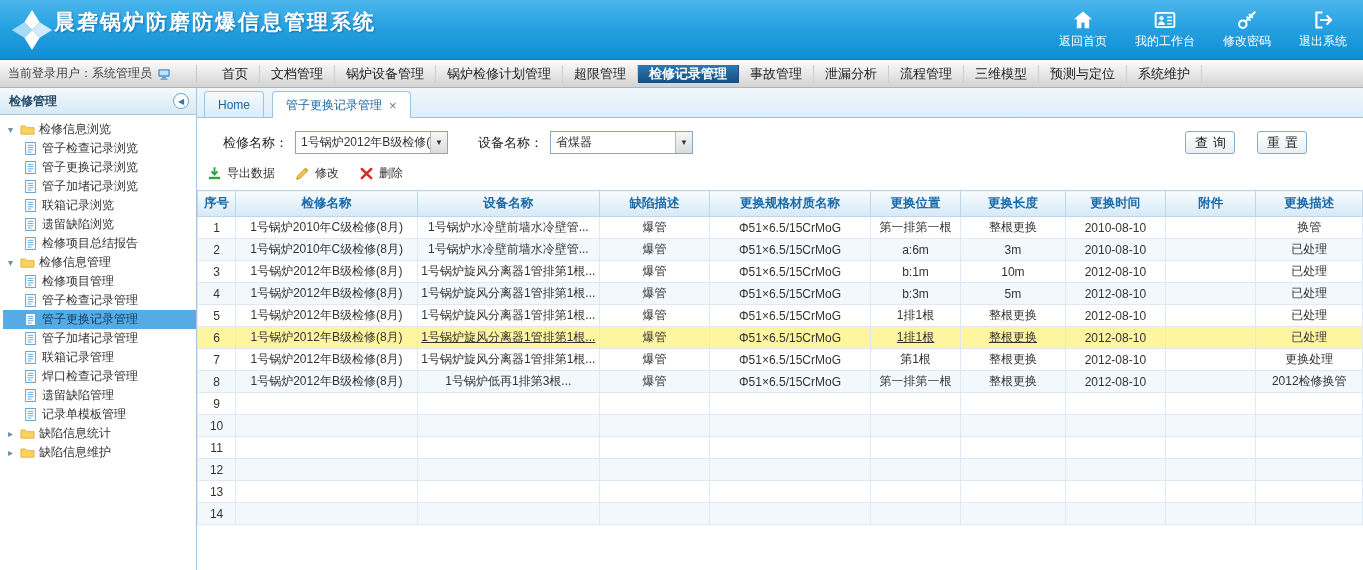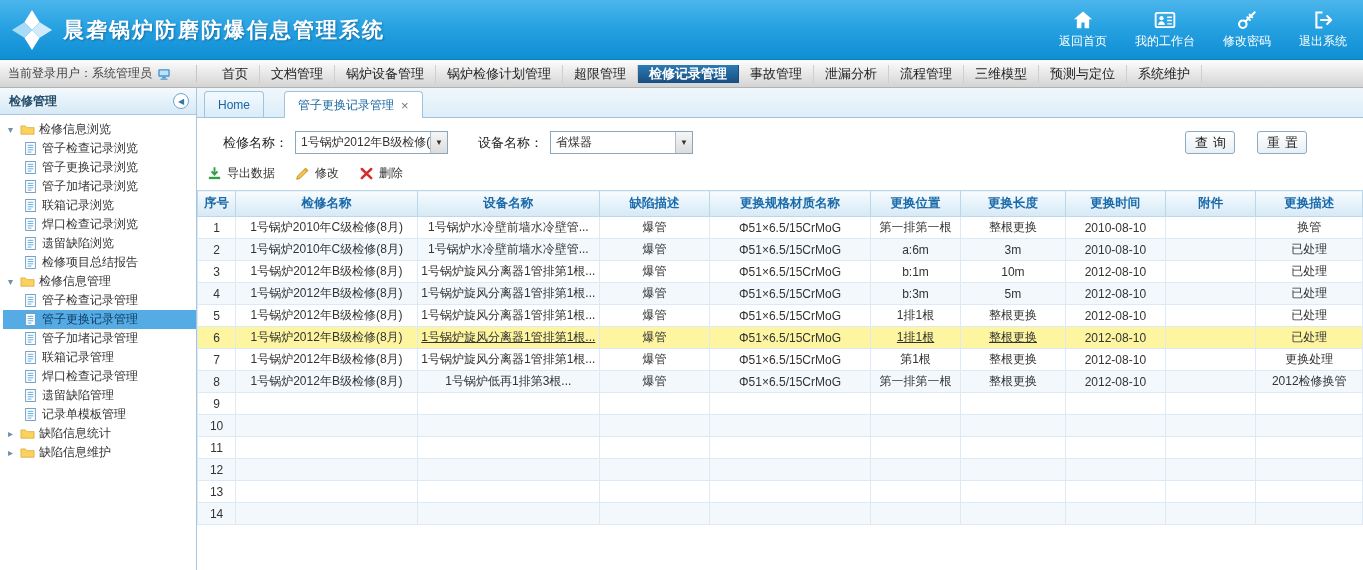--- a/index.html
+++ b/index.html
@@ -4,21 +4,21 @@
 <style>
   * { margin:0; padding:0; box-sizing:border-box; }
   html,body { width:1363px; height:570px; overflow:hidden; }
   body { font-family:"Liberation Sans","DejaVu Sans",sans-serif; font-size:12px; background:#fff; color:#333; }
 
   .app { width:1363px; height:570px; display:flex; flex-direction:column; overflow:hidden; }
 
   
   .topbar { height:60px; flex:0 0 60px; background:linear-gradient(180deg,#4cb6ec 0%,#27a2e2 45%,#0f8ed4 100%);
             border-bottom:1px solid #0d7fc0; display:flex; align-items:center; justify-content:space-between; padding:0 16px 0 10px; }
-  .brand { display:flex; align-items:center; gap:9px; }
+  .brand { display:flex; align-items:flex-start; }
   .logo { width:44px; height:44px; display:inline-flex; }
   .logo svg { width:100%; height:100%; }
   .app-title { color:#fff; font-size:21px; font-weight:bold; letter-spacing:2px; text-shadow:1px 1px 2px rgba(0,60,110,.45); }
   .top-actions { display:flex; gap:28px; }
   .top-action { display:flex; flex-direction:column; align-items:center; gap:2px; color:#fff; cursor:pointer; }
   .ta-icon { width:22px; height:22px; display:inline-flex; }
   .ta-icon svg { width:100%; height:100%; }
   .ta-label { font-size:12px; white-space:nowrap; }
 
   
@@ -47,21 +47,21 @@
   .tree-row { display:flex; align-items:center; height:19px; gap:4px; cursor:pointer; color:#333; white-space:nowrap; padding-left:2px; }
   .tree-row .arrow { width:11px; text-align:center; color:#6b8fae; font-size:10px; flex:0 0 11px; }
   .tree-ic { width:15px; height:15px; display:inline-flex; flex:0 0 15px; }
   .tree-ic svg { width:100%; height:100%; }
   .tree-child { padding-left:20px; }
   .tree-row.selected { background:#55ace4; color:#10395f; }
 
   
   .main { flex:1; display:flex; flex-direction:column; overflow:hidden; background:#fff; }
   .tabbar { height:30px; flex:0 0 30px; background:linear-gradient(180deg,#f0f7fc,#ddedf8);
-            border-bottom:1px solid #9ec4e0; display:flex; align-items:flex-end; padding:3px 0 0 7px; gap:20px; }
+            border-bottom:1px solid #9ec4e0; display:flex; align-items:flex-end; padding:3px 0 0 7px; gap:8px; }
   .tab { height:26px; display:flex; align-items:center; gap:7px; padding:0 13px; border:1px solid #9ec4e0; border-bottom:none;
          border-radius:4px 4px 0 0; background:linear-gradient(180deg,#f3fafe,#d9ecf9); color:#1a66a0; cursor:pointer; white-space:nowrap; }
   .tab.active { background:#fff; height:27px; margin-bottom:-1px; }
   .tab-close { color:#777; font-size:13px; line-height:1; cursor:pointer; }
 
   .panel { flex:1; display:flex; flex-direction:column; background:#fff; overflow:hidden; }
 
   
   .filter-row { display:flex; align-items:center; padding:13px 0 11px 26px; gap:7px; }
   .f-label { font-size:13px; color:#222; white-space:nowrap; }
@@ -232,48 +232,48 @@
             </span>
             <span class="tree-label">联箱记录浏览</span>
           </div>
           <div class="tree-row tree-child">
             <span class="tree-ic">
               <svg viewBox="0 0 16 16">
                 <rect x="2.8" y="1.6" width="10.4" height="12.8" fill="#fff" stroke="#6E9CC3" stroke-width="1"></rect>
                 <path d="M5 4.6h6M5 7h6M5 9.4h6M5 11.8h4" stroke="#58A7DC" stroke-width="1"></path>
               </svg>
             </span>
-            <span class="tree-label">焊口检查记录浏览</span>
-          </div>
-          <div class="tree-row tree-child">
-            <span class="tree-ic">
-              <svg viewBox="0 0 16 16">
-                <rect x="2.8" y="1.6" width="10.4" height="12.8" fill="#fff" stroke="#6E9CC3" stroke-width="1"></rect>
-                <path d="M5 4.6h6M5 7h6M5 9.4h6M5 11.8h4" stroke="#58A7DC" stroke-width="1"></path>
-              </svg>
-            </span>
             <span class="tree-label">遗留缺陷浏览</span>
           </div>
           <div class="tree-row tree-child">
             <span class="tree-ic">
               <svg viewBox="0 0 16 16">
                 <rect x="2.8" y="1.6" width="10.4" height="12.8" fill="#fff" stroke="#6E9CC3" stroke-width="1"></rect>
                 <path d="M5 4.6h6M5 7h6M5 9.4h6M5 11.8h4" stroke="#58A7DC" stroke-width="1"></path>
               </svg>
             </span>
             <span class="tree-label">检修项目总结报告</span>
           </div>
           <div class="tree-row tree-parent">
             <span class="arrow">▾</span>
             <span class="tree-ic">
               <svg viewBox="0 0 16 16">
                 <path d="M1 4.2h4.8L7.4 6H15v7H1z" fill="#FBD25B" stroke="#D8A63A" stroke-width=".8"></path>
               </svg>
             </span>
             <span class="tree-label">检修信息管理</span>
+          </div>
+          <div class="tree-row tree-child">
+            <span class="tree-ic">
+              <svg viewBox="0 0 16 16">
+                <rect x="2.8" y="1.6" width="10.4" height="12.8" fill="#fff" stroke="#6E9CC3" stroke-width="1"></rect>
+                <path d="M5 4.6h6M5 7h6M5 9.4h6M5 11.8h4" stroke="#58A7DC" stroke-width="1"></path>
+              </svg>
+            </span>
+            <span class="tree-label">检修项目管理</span>
           </div>
           <div class="tree-row tree-child">
             <span class="tree-ic">
               <svg viewBox="0 0 16 16">
                 <rect x="2.8" y="1.6" width="10.4" height="12.8" fill="#fff" stroke="#6E9CC3" stroke-width="1"></rect>
                 <path d="M5 4.6h6M5 7h6M5 9.4h6M5 11.8h4" stroke="#58A7DC" stroke-width="1"></path>
               </svg>
             </span>
             <span class="tree-label">管子检查记录管理</span>
           </div>

